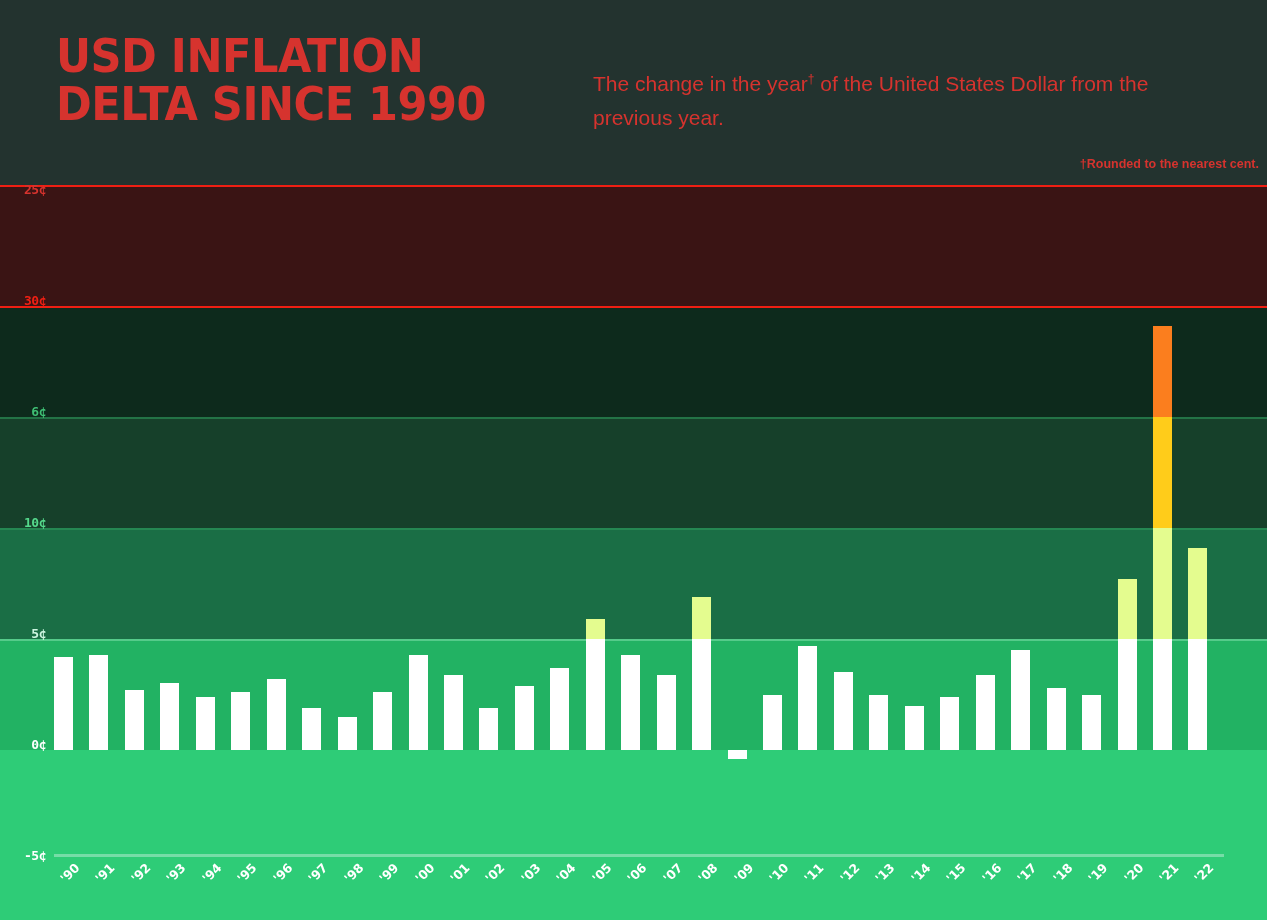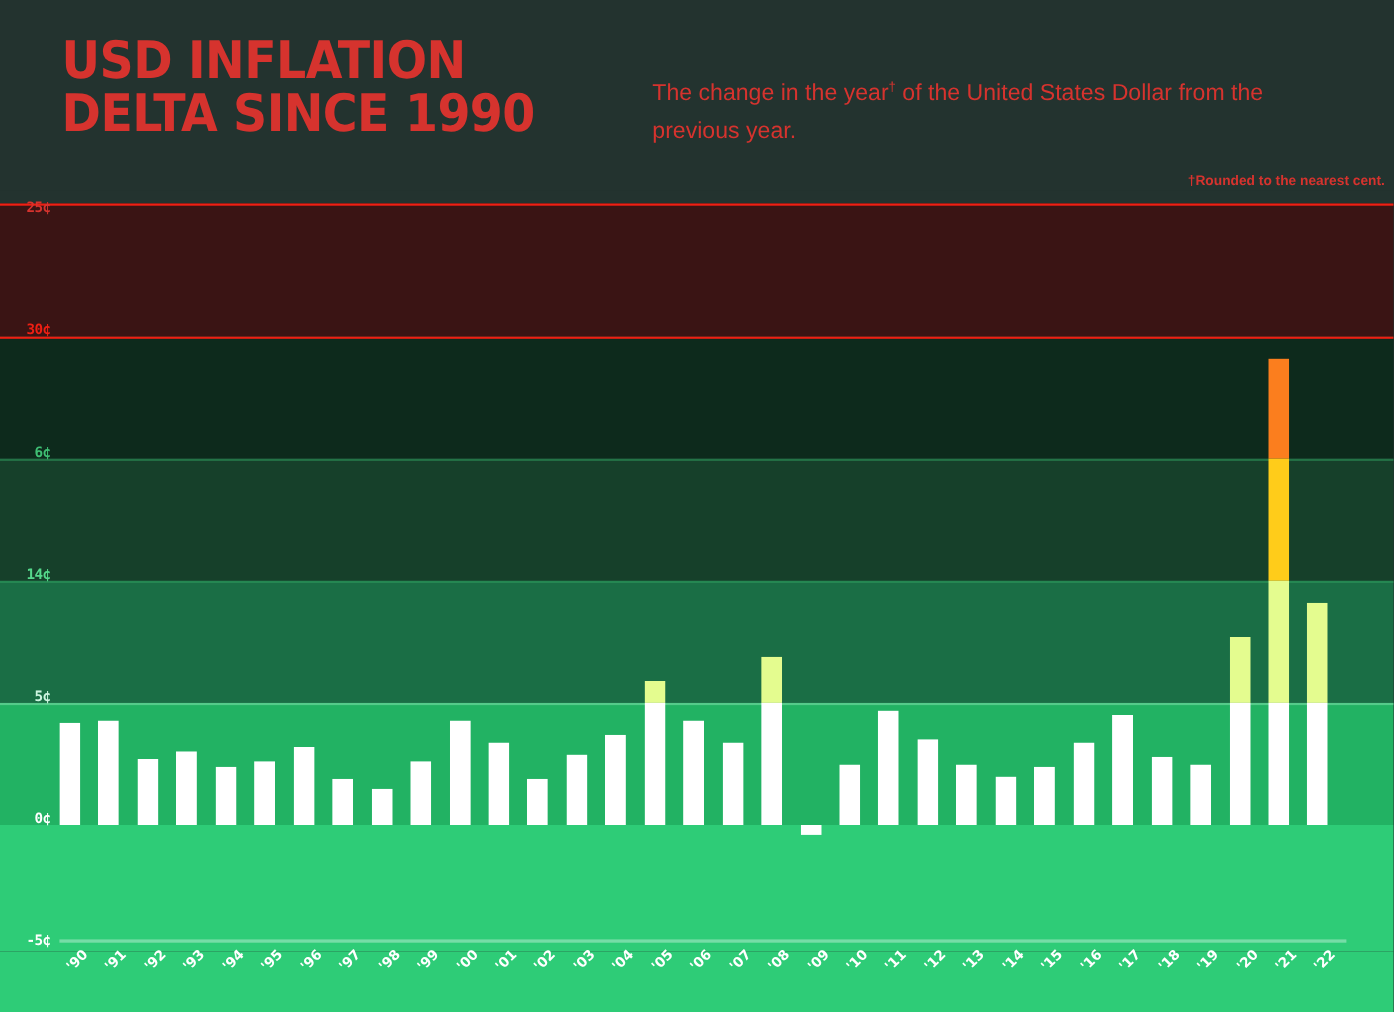--- a/index.html
+++ b/index.html
@@ -191,21 +191,21 @@
       <div class="bar" title="'22: 9.1¢" style="left: 1188.4px; top: 352.98px; width: 19px; height: 202.02px;">
         <div class="seg" style="top: 0px; height: 91.02px; background: rgb(228, 252, 143);"></div>
         <div class="seg" style="top: 91.02px; height: 111px; background: rgb(255, 255, 255);"></div>
       </div>
     </div>
   <div id="axisline"></div>
   <div id="ylabels">
       <div class="ylabel" style="top: -13px; color: rgb(214, 51, 46);">25¢</div>
       <div class="ylabel" style="top: 98px; color: rgb(239, 31, 19);">30¢</div>
       <div class="ylabel" style="top: 209px; color: rgb(63, 191, 116);">6¢</div>
-      <div class="ylabel" style="top: 320px; color: rgb(85, 217, 140);">14¢</div>
+      <div class="ylabel" style="top: 320px; color: rgb(85, 217, 140);">10¢</div>
       <div class="ylabel" style="top: 431px; color: rgb(205, 245, 224);">5¢</div>
       <div class="ylabel" style="top: 542px; color: rgb(255, 255, 255);">0¢</div>
       <div class="ylabel" style="top: 653px; color: rgb(255, 255, 255);">-5¢</div>
     </div>
   <div id="xlabels">
       <div class="xlab" style="left: 57px; top: 20px; color: rgb(255, 255, 255);">'90</div>
       <div class="xlab" style="left: 92.45px; top: 20px; color: rgb(255, 255, 255);">'91</div>
       <div class="xlab" style="left: 127.9px; top: 20px; color: rgb(255, 255, 255);">'92</div>
       <div class="xlab" style="left: 163.35px; top: 20px; color: rgb(255, 255, 255);">'93</div>
       <div class="xlab" style="left: 198.8px; top: 20px; color: rgb(255, 255, 255);">'94</div>

